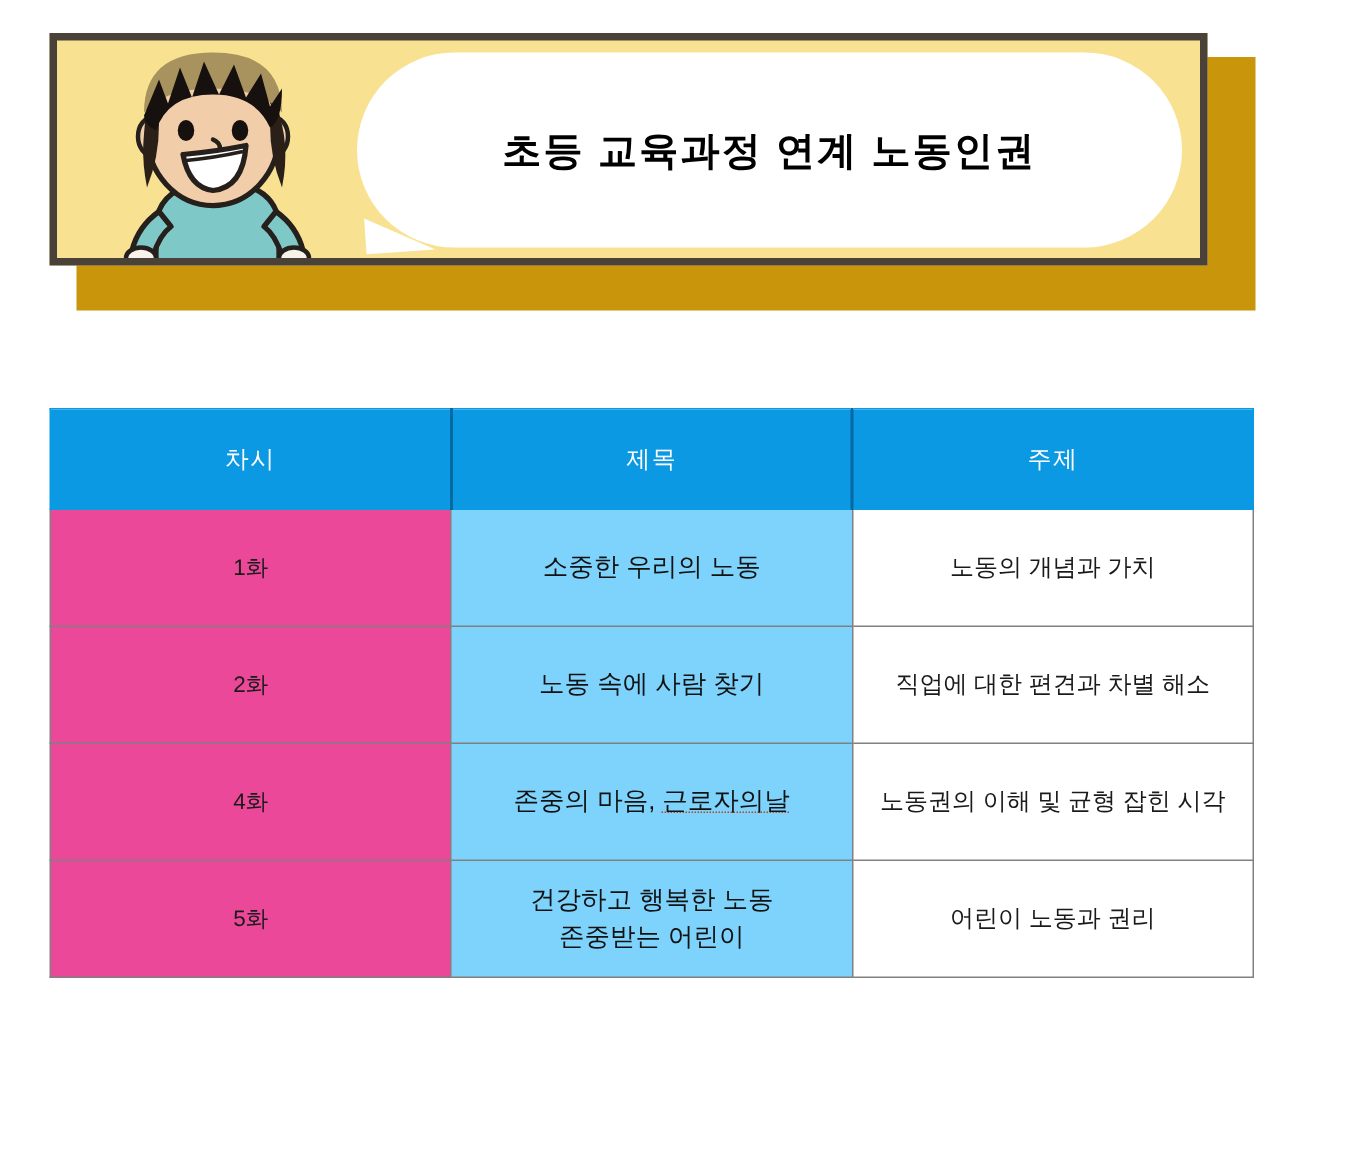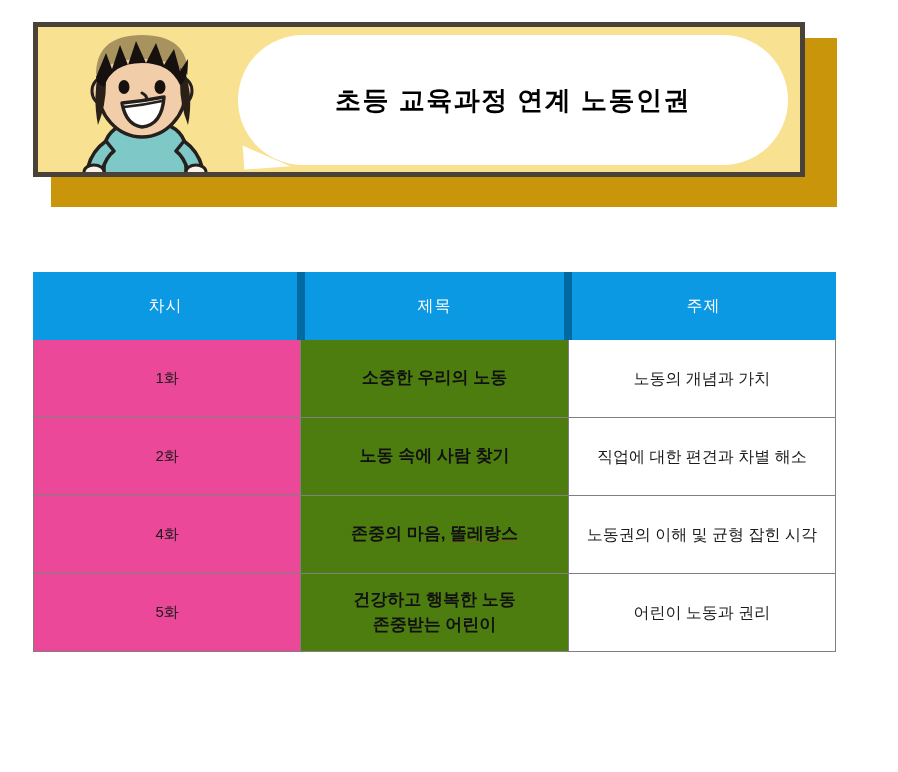--- a/index.html
+++ b/index.html
@@ -122,34 +122,34 @@
   #episode-table thead th {
     background: #0b99e3;
     color: #ffffff;
     height: 66px;
     font-size: 16px;
     font-weight: normal;
     border-color: #0b99e3;
     letter-spacing: 1px;
   }
   #episode-table thead th.hdr-sep {
-    border-left: 8px solid #0369a1;
+    border-left: 2px solid #0369a1;
   }
   #episode-table tbody tr { height: 78px; }
   td.col-ep {
     width: 92px;
     background: #ec4899;
     font-size: 15px;
     color: #1a1a1a;
   }
   td.col-title {
     width: 258px;
-    background: #4d7c0f;
+    background: #7dd3fc;
     font-size: 17px;
-    font-weight: bold;
+    font-weight: normal;
     color: #111111;
     line-height: 1.45;
   }
   td.col-theme {
     width: 453px;
     background: #ffffff;
     font-size: 16px;
     color: #1a1a1a;
     line-height: 1.45;
     border-radius: 26px;
@@ -245,21 +245,21 @@
       </td>
       <td class="col-theme">
         <span class="cell-line">직업에 대한 편견과 차별 해소</span>
       </td>
     </tr>
 
 
     <tr>
       <td class="col-ep">4화</td>
       <td class="col-title">
-        <span class="cell-line"><span>존중의 마음, </span><span class="spell">똘레랑스</span></span>
+        <span class="cell-line"><span>존중의 마음, </span><span class="spell">근로자의날</span></span>
       </td>
       <td class="col-theme">
         <span class="cell-line">노동권의 이해 및 균형 잡힌 시각</span>
       </td>
     </tr>
 
     <tr>
       <td class="col-ep">5화</td>
       <td class="col-title">
         <span class="cell-line">건강하고 행복한 노동</span>

